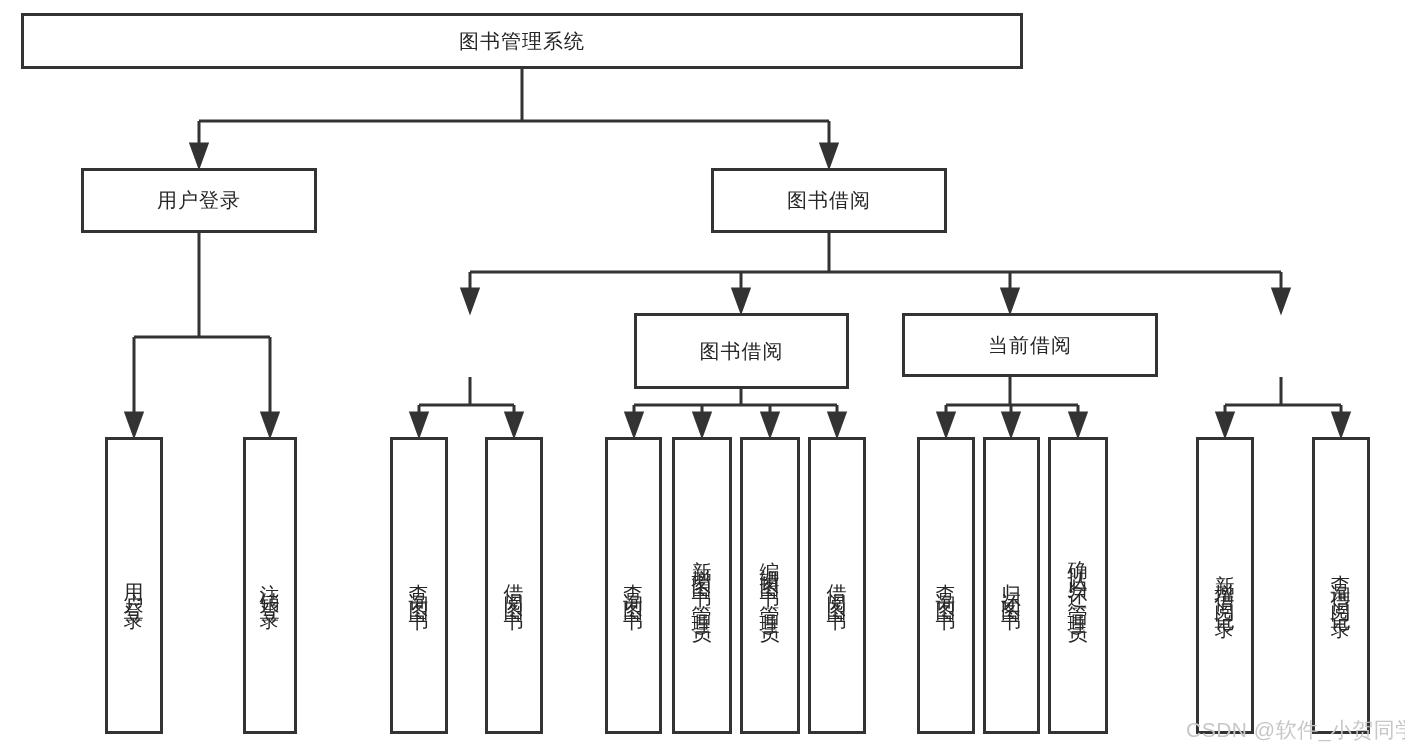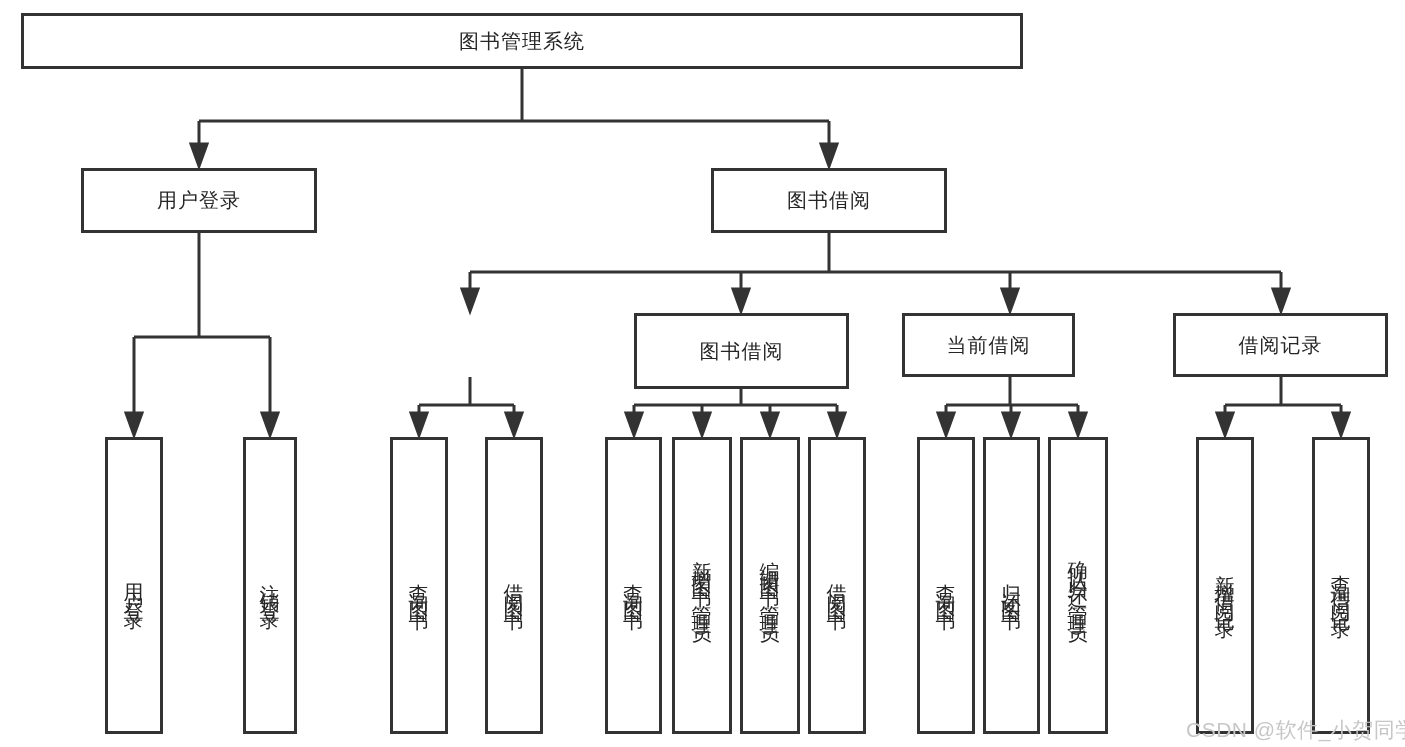--- a/index.html
+++ b/index.html
@@ -97,25 +97,22 @@
   <div class="box h" style="left:81px;top:168px;width:236px;height:65px">
     <span>用户登录</span>
   </div>
   <div class="box h" style="left:711px;top:168px;width:236px;height:65px">
     <span>图书借阅</span>
   </div>
 
   <div class="box h" style="left:634px;top:313px;width:215px;height:76px">
     <span>图书借阅</span>
   </div>
-  <div class="box h" style="left:902px;top:313px;width:173px;height:64px">
+  <div class="box h" style="left:902px;top:313px;width:256px;height:64px">
     <span>当前借阅</span>
-  </div>
-  <div class="box h" style="left:1173px;top:313px;width:215px;height:64px">
-    <span>借阅记录</span>
   </div>
 
   <div class="box v" style="left:105px;top:437px;width:58px;height:297px">
     <span>用户登录</span>
   </div>
   <div class="box v" style="left:243px;top:437px;width:54px;height:297px">
     <span>注销登录</span>
   </div>
 
   <div class="box v" style="left:390px;top:437px;width:58px;height:297px">

